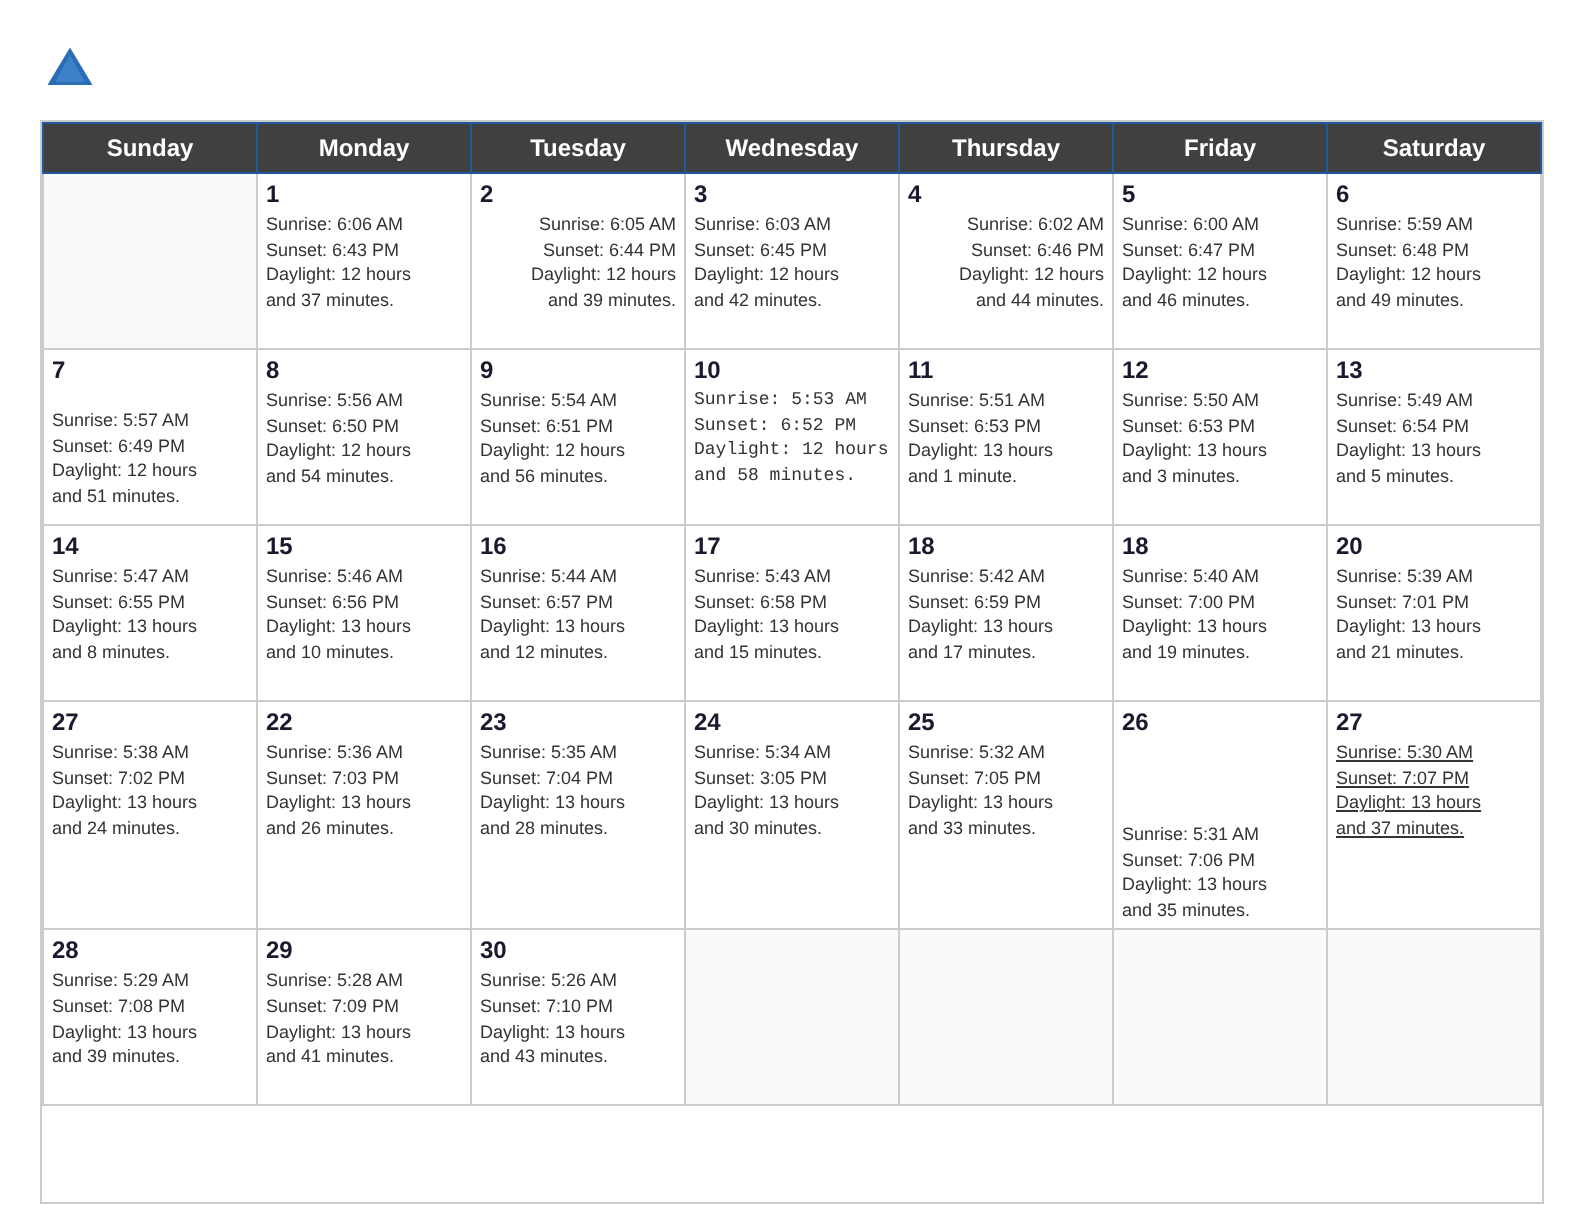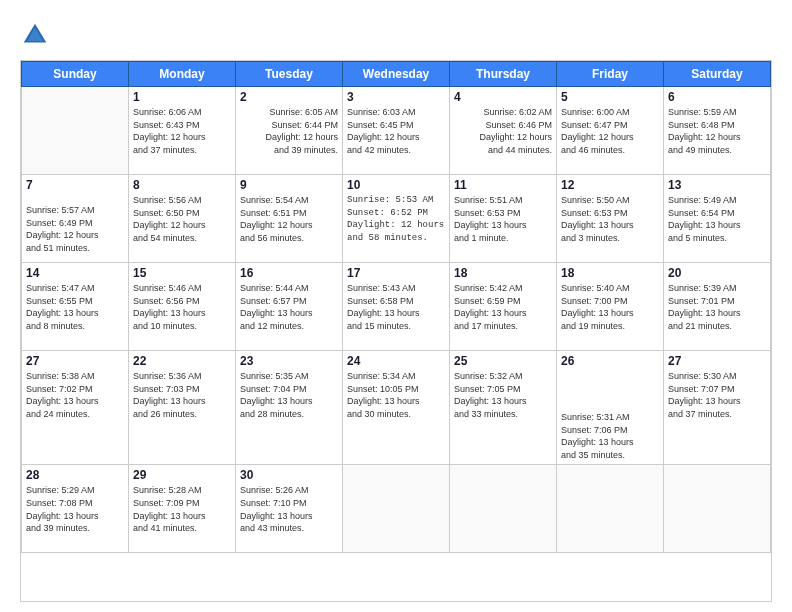--- a/index.html
+++ b/index.html
@@ -58,21 +58,21 @@
       border: 1px solid #ccc;
       border-collapse: collapse;
       width: 100%;
     }
     table {
       width: 100%;
       border-collapse: collapse;
       table-layout: fixed;
     }
     .day-header {
-      background: #3b82f6;
+      background: #404040;
       color: #fff;
       font-size: 12px;
       font-weight: bold;
       text-align: center;
       padding: 5px 2px;
       border: 1px solid #1e5a9a;
     }
     .cell {
       vertical-align: top;
       border: 1px solid #ccc;
@@ -296,41 +296,41 @@
             <td class="cell">
               <div class="day-num">23</div>
               <div class="cell-info" style="white-space: pre-line;">Sunrise: 5:35 AM
 Sunset: 7:04 PM
 Daylight: 13 hours
 and 28 minutes.</div>
             </td>
             <td class="cell">
               <div class="day-num">24</div>
               <div class="cell-info" style="white-space: pre-line;">Sunrise: 5:34 AM
-Sunset: 10:05 PM
+Sunset: 3:05 PM
 Daylight: 13 hours
 and 30 minutes.</div>
             </td>
             <td class="cell">
               <div class="day-num">25</div>
               <div class="cell-info" style="white-space: pre-line;">Sunrise: 5:32 AM
 Sunset: 7:05 PM
 Daylight: 13 hours
 and 33 minutes.</div>
             </td>
             <td class="cell">
               <div class="day-num">26</div>
               <div class="cell-info" style="white-space: pre-line; margin-top: 43px;">Sunrise: 5:31 AM
 Sunset: 7:06 PM
 Daylight: 13 hours
 and 35 minutes.</div>
             </td>
             <td class="cell">
               <div class="day-num">27</div>
-              <div class="cell-info" style="white-space: pre-line;">Sunrise: 5:30 AM
+              <div class="cell-info" style="white-space: pre-line; text-decoration: underline;">Sunrise: 5:30 AM
 Sunset: 7:07 PM
 Daylight: 13 hours
 and 37 minutes.</div>
             </td>
           </tr>
           <tr>
             <td class="cell">
               <div class="day-num">28</div>
               <div class="cell-info" style="white-space: pre-line;">Sunrise: 5:29 AM
 Sunset: 7:08 PM

